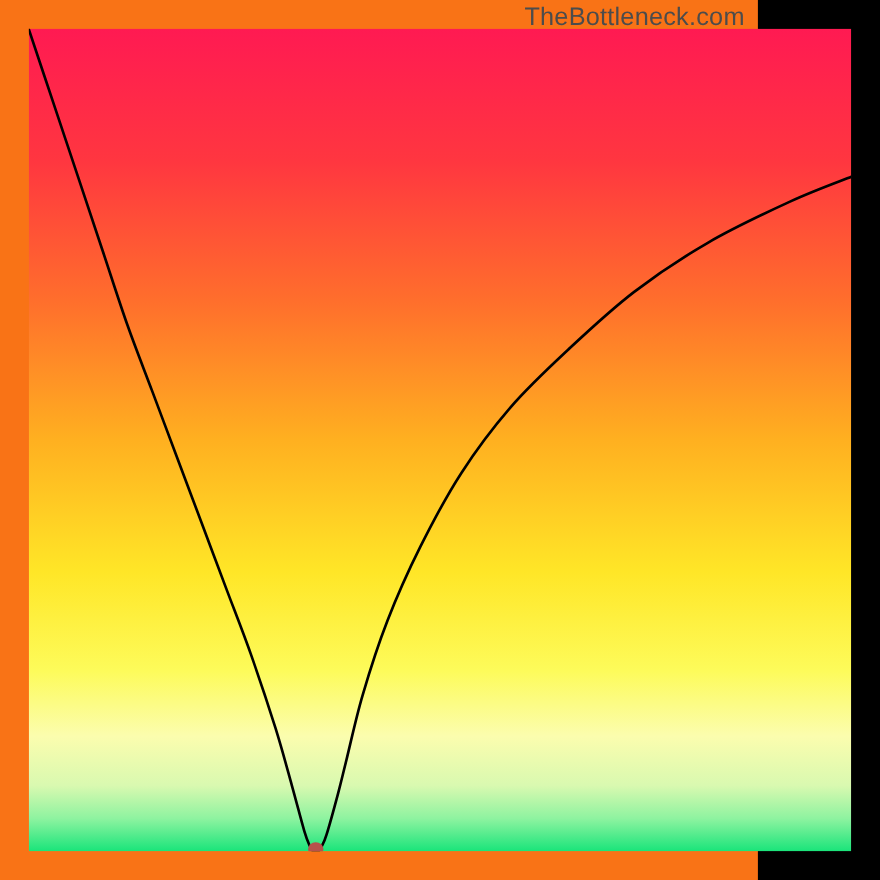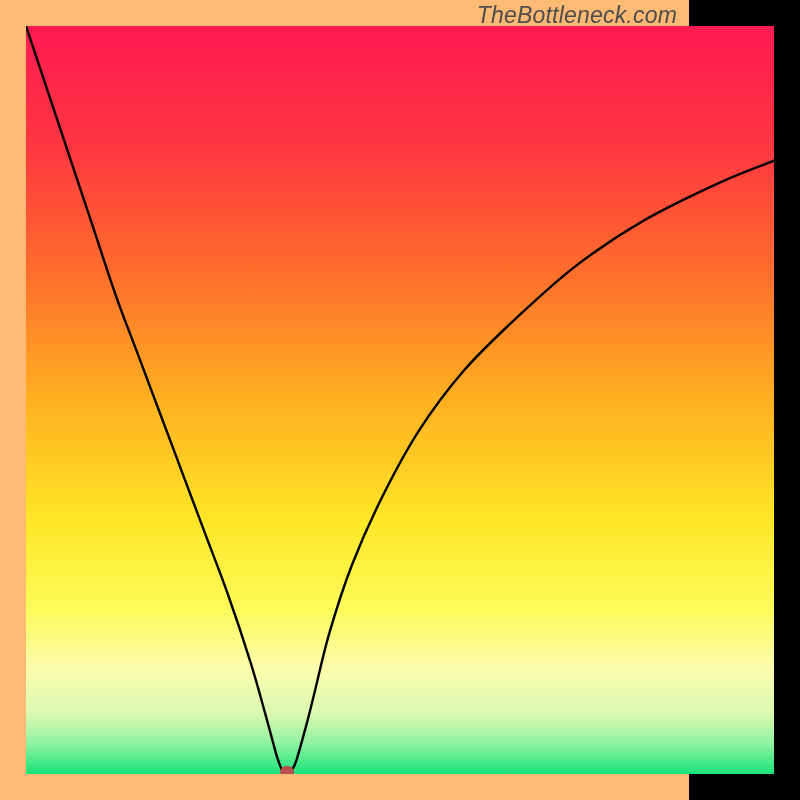--- a/index.html
+++ b/index.html
@@ -8,22 +8,21 @@
     width: 800px;
     height: 800px;
     overflow: hidden;
     font-family: Arial, Helvetica, sans-serif;
     background: #000;
   }
   .frame {
     width: 689px;
     height: 800px;
     position: relative;
-    background: #fdba74;
-    font-style: italic;
+    background: #f97316;
   }
   .watermark {
     position: absolute;
     top: 2px;
     right: 12px;
     font-size: 23px;
     color: #4c4c4c;
     font-weight: 500;
     letter-spacing: 0.2px;
     z-index: 5;

